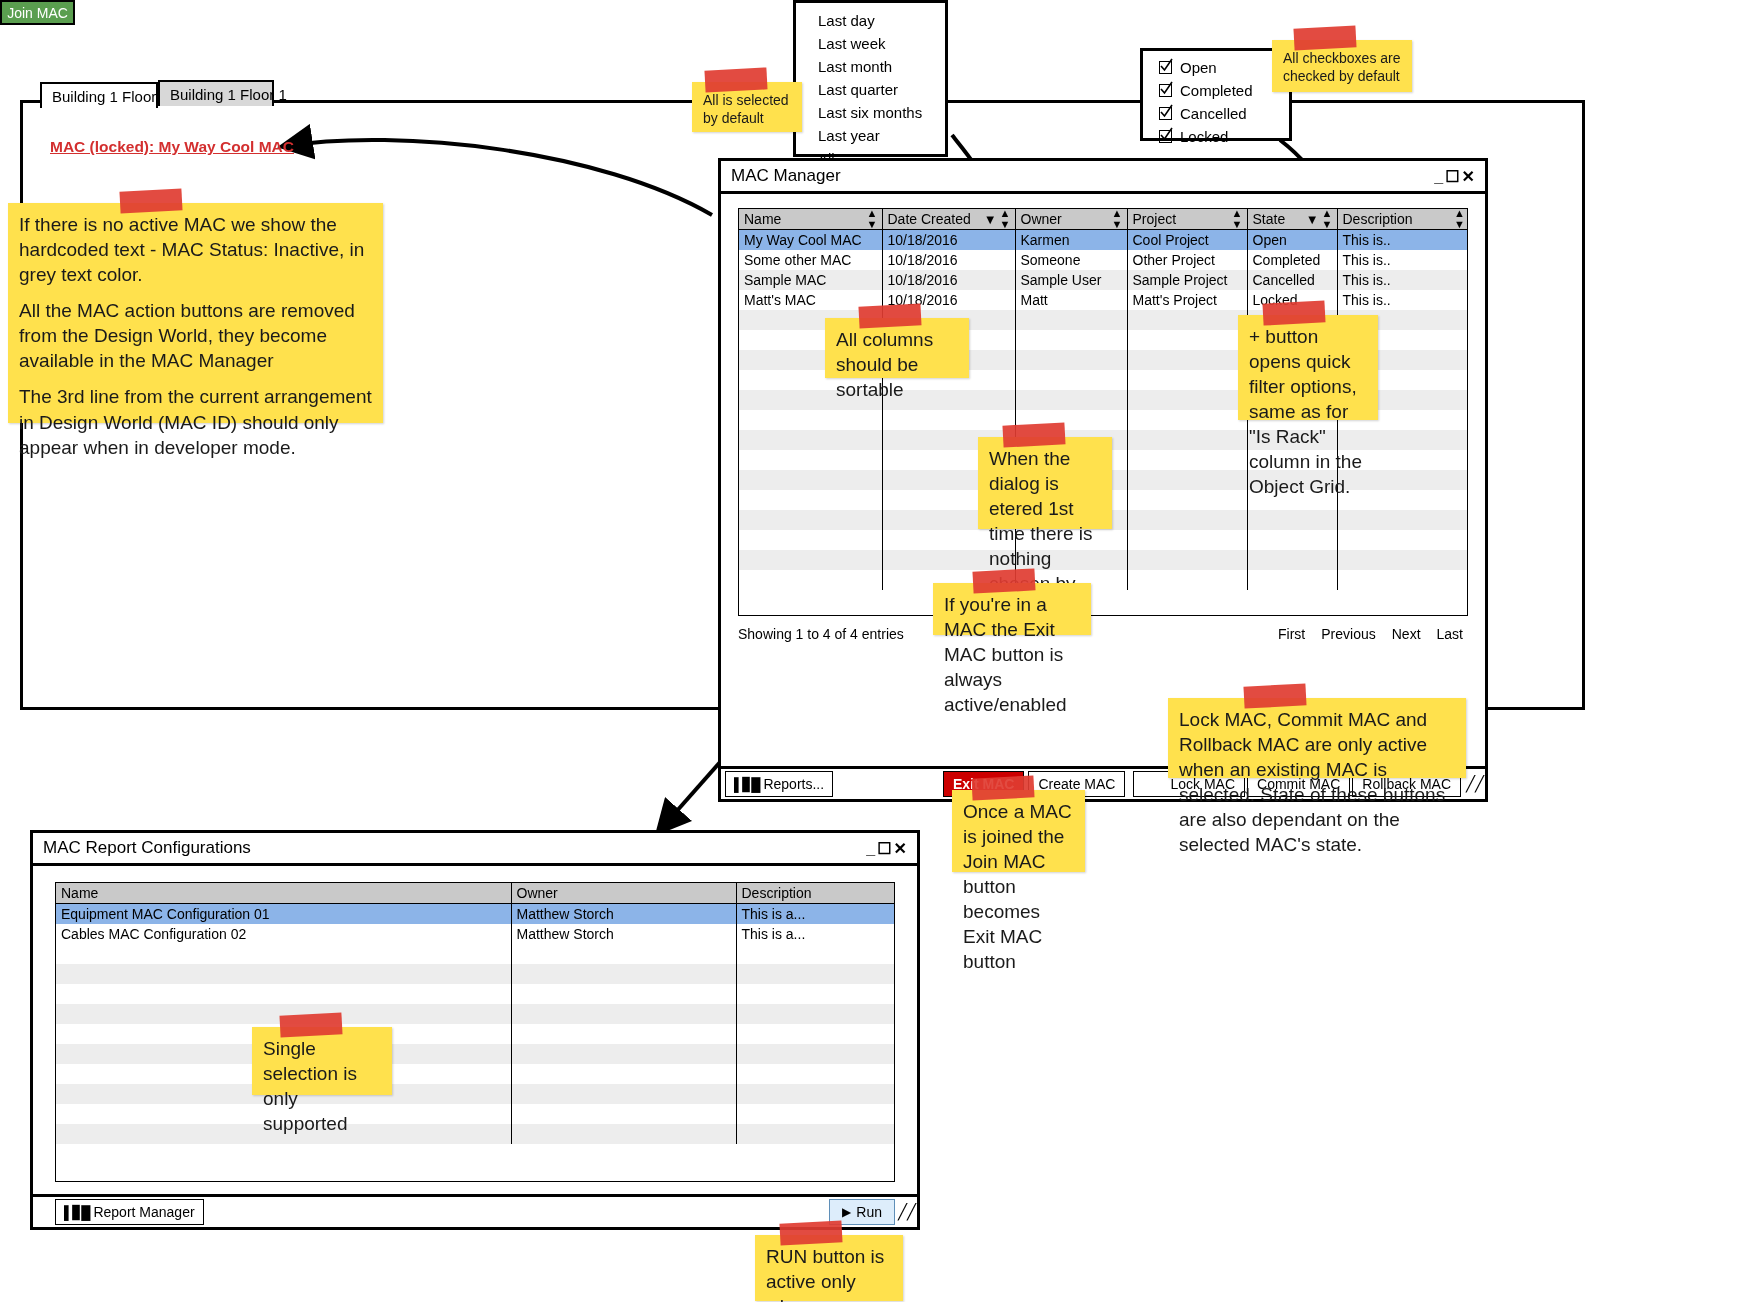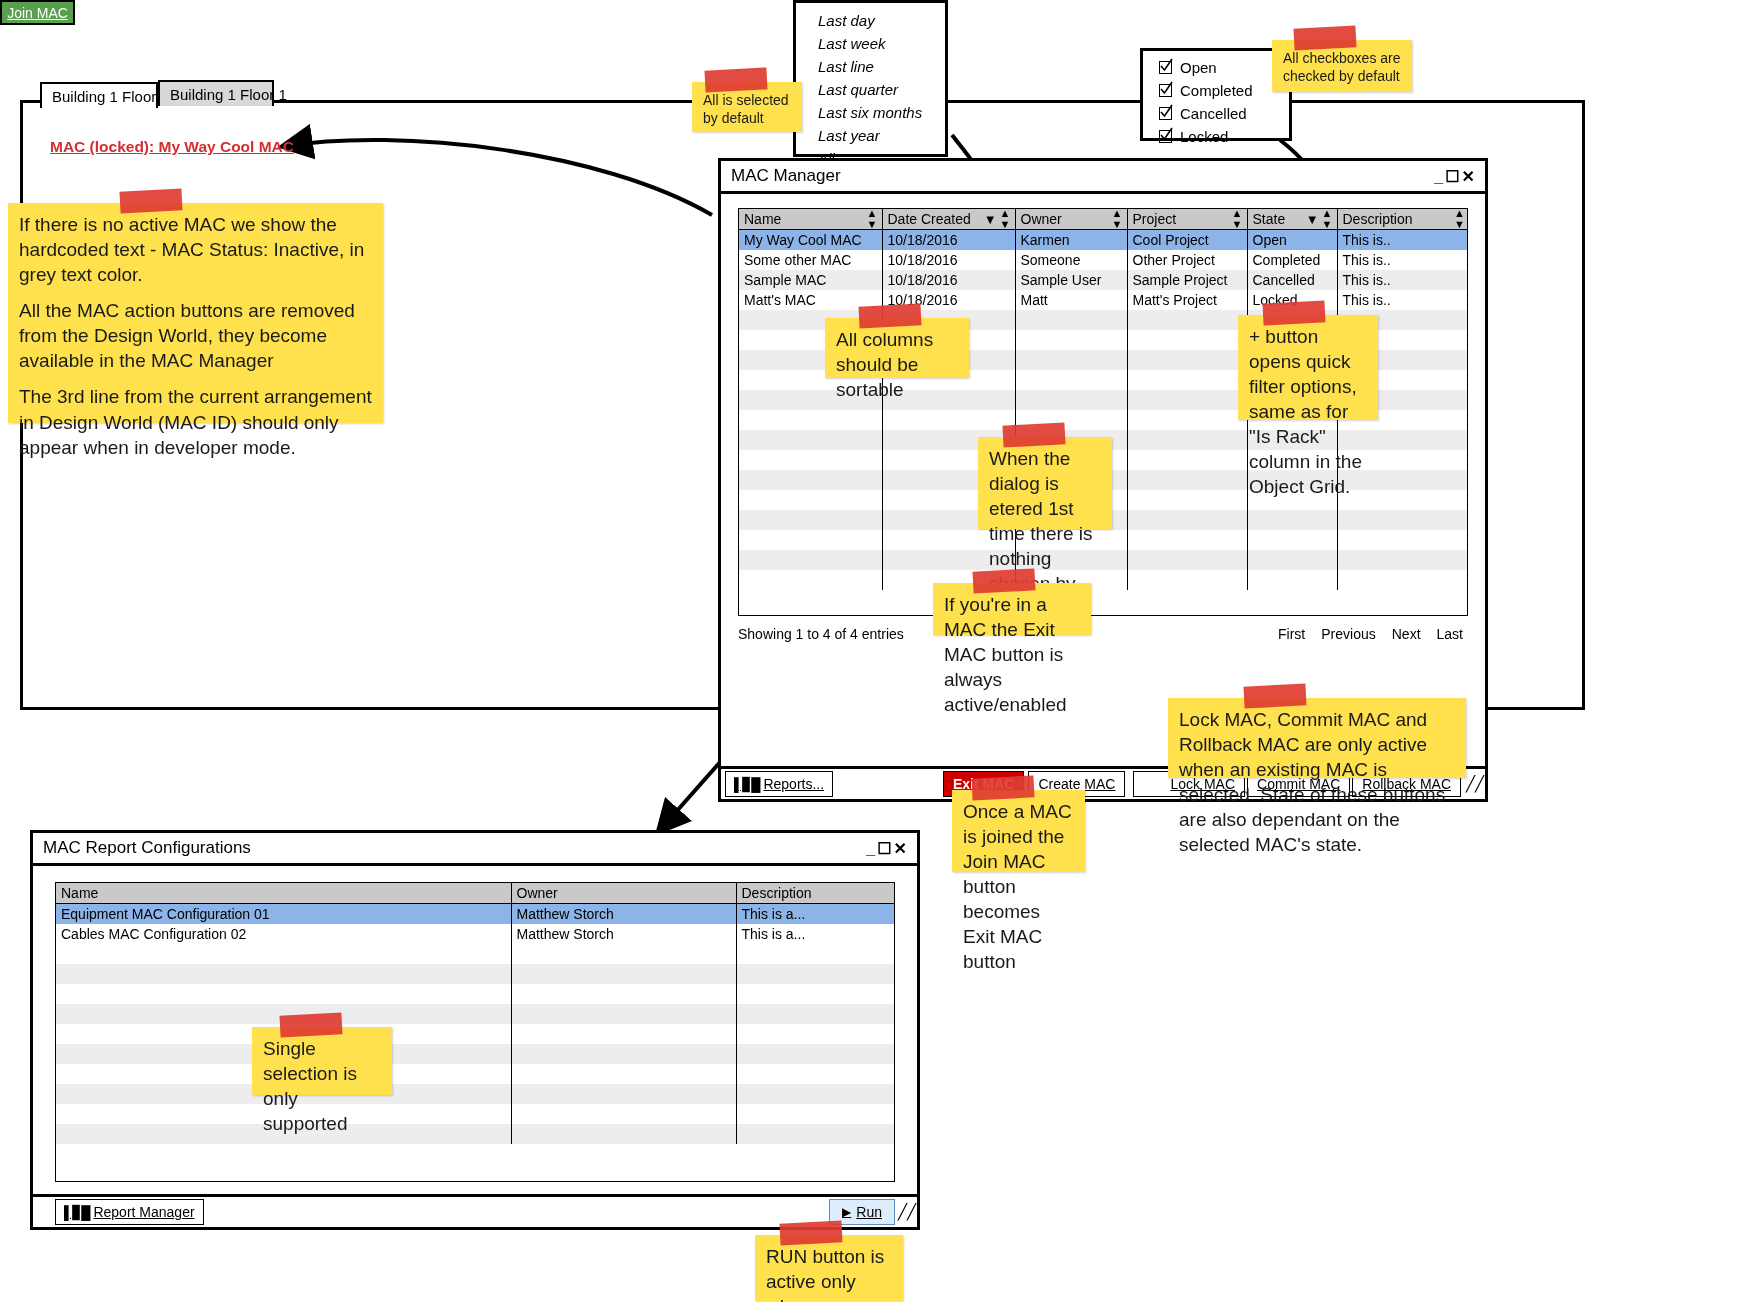--- a/index.html
+++ b/index.html
@@ -112,21 +112,20 @@
     background: #fff;
     font-size: 14px;
     padding: 2px 9px;
     display: inline-flex;
     align-items: center;
     justify-content: center;
     box-sizing: border-box;
     white-space: nowrap;
     color: #000;
     cursor: pointer;
-    text-decoration: underline;
   }
   .wbtn.danger { background: #cc0000; color:#fff; border-color:#000; font-weight:bold;}
   .wbtn.green  { background: #5a9e4f; color:#fff; border:2px solid #000; font-weight:normal;}
   .wbtn.run    { background: #ddedfb; border:1px solid #5f8fb8; }
   .spacer { flex: 1 1 auto; }
   .resize-grip { width: 20px; display:flex; align-items:center; justify-content:center; font-size:15px; }
 
   
   .popup {
     position: absolute;
@@ -268,24 +267,24 @@
   <div class="tab" style="left:40px; top:82px; width:118px;">
     <span>Building 1 Floor 2</span>
   </div>
   <div class="tab inactive" style="left:158px; top:80px; width:116px;">
     <span>Building 1 Floor 1</span>
   </div>
 
   <a class="maclink" href="#" style="left:50px; top:138px;">MAC (locked): My Way Cool MAC</a>
 
   
-  <div class="popup" style="left:793px; top:0px; width:155px; height:157px;font-style:italic;">
+  <div class="popup" style="left:793px; top:0px; width:155px; height:157px;">
     <div class="popup-item">Last day</div>
     <div class="popup-item">Last week</div>
-    <div class="popup-item">Last line</div>
+    <div class="popup-item">Last month</div>
     <div class="popup-item">Last quarter</div>
     <div class="popup-item">Last six months</div>
     <div class="popup-item">Last year</div>
     <div class="popup-item">All</div>
   </div>
 
   
   <div class="note" style="left:692px; top:82px; width:110px; height:50px; font-size:14px;">
     <div class="tape" style="left:40%;"></div>
     <span style="white-space:pre-line;">All is selected

